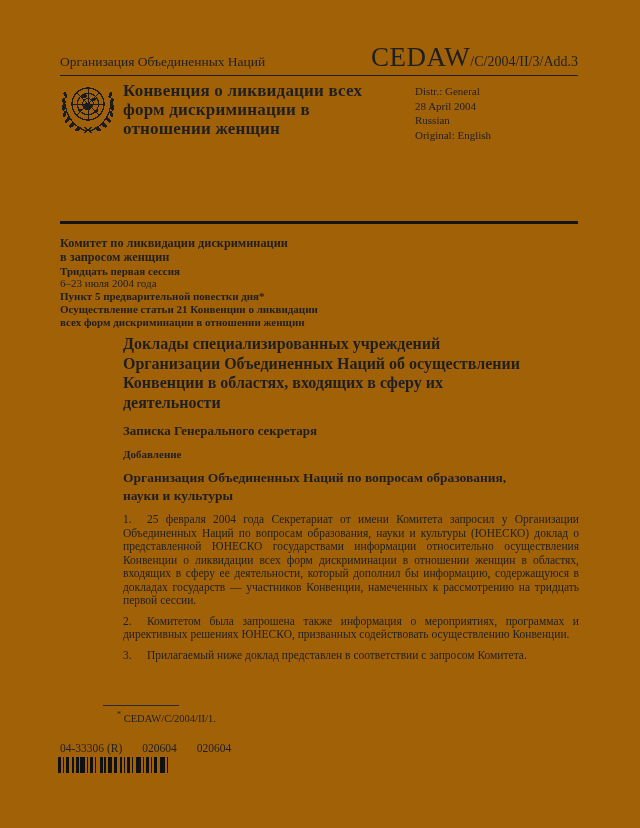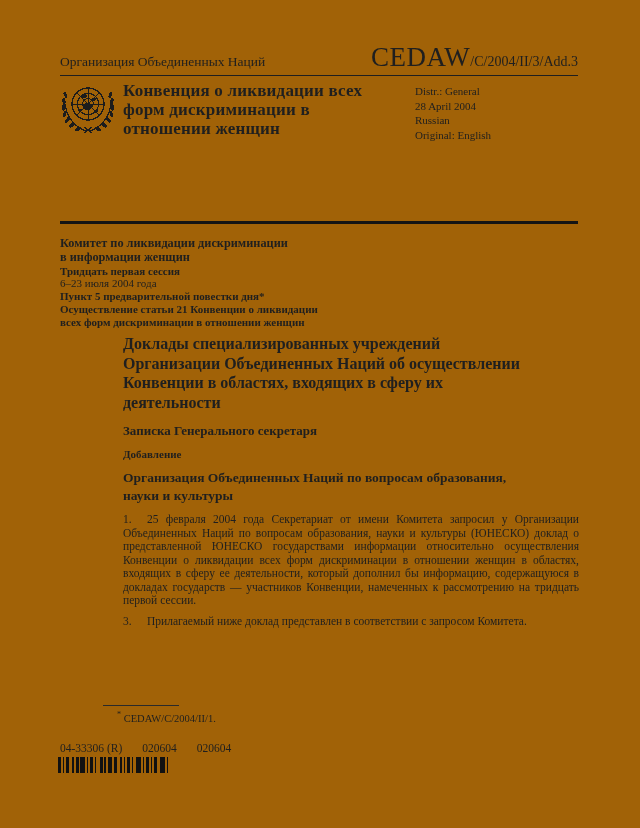--- a/index.html
+++ b/index.html
@@ -123,21 +123,21 @@
     <div>Distr.: General</div>
     <div>28 April 2004</div>
     <div>Russian</div>
     <div>Original: English</div>
   </div>
 
   <div class="rule-thick"></div>
 
   <div class="committee">
     <div class="c-big">Комитет по ликвидации дискриминации</div>
-    <div class="c-big">в информации женщин</div>
+    <div class="c-big">в запросом женщин</div>
     <div class="c-sm bold">Тридцать первая сессия</div>
     <div class="c-sm">6–23 июля 2004 года</div>
     <div class="c-sm bold">Пункт 5 предварительной повестки дня*</div>
     <div class="c-sm bold">Осуществление статьи 21 Конвенции о ликвидации</div>
     <div class="c-sm bold">всех форм дискриминации в отношении женщин</div>
   </div>
 
   <div class="main">
     <div class="doc-title">
       <div>Доклады специализированных учреждений</div>
@@ -146,20 +146,21 @@
       <div>деятельности</div>
     </div>
     <div class="subtitle">Записка Генерального секретаря</div>
     <div class="addendum">Добавление</div>
     <div class="section-heading">
       <div>Организация Объединенных Наций по вопросам образования,</div>
       <div>науки и культуры</div>
     </div>
     <div class="paragraphs">
       <p><span class="pnum">1.</span><span>25 февраля 2004 года Секретариат от имени Комитета запросил у Организации Объединенных Наций по вопросам образования, науки и культуры (ЮНЕСКО) доклад о представленной ЮНЕСКО государствами информации относительно осуществления Конвенции о ликвидации всех форм дискриминации в отношении женщин в областях, входящих в сферу ее деятельности, который дополнил бы информацию, содержащуюся в докладах государств — участников Конвенции, намеченных к рассмотрению на тридцать первой сессии.</span></p>
+      <p><span class="pnum">2.</span><span>Комитетом была запрошена также информация о мероприятиях, программах и директивных решениях ЮНЕСКО, призванных содействовать осуществлению Конвенции.</span></p>
       <p><span class="pnum">3.</span><span>Прилагаемый ниже доклад представлен в соответствии с запросом Комитета.</span></p>
     </div>
   </div>
 
   <div class="footnote-block">
     <div class="footnote-rule"></div>
     <div class="footnote-text"><sup>*</sup> <span>CEDAW/C/2004/II/1.</span></div>
   </div>
 
   <div class="footer-id">

